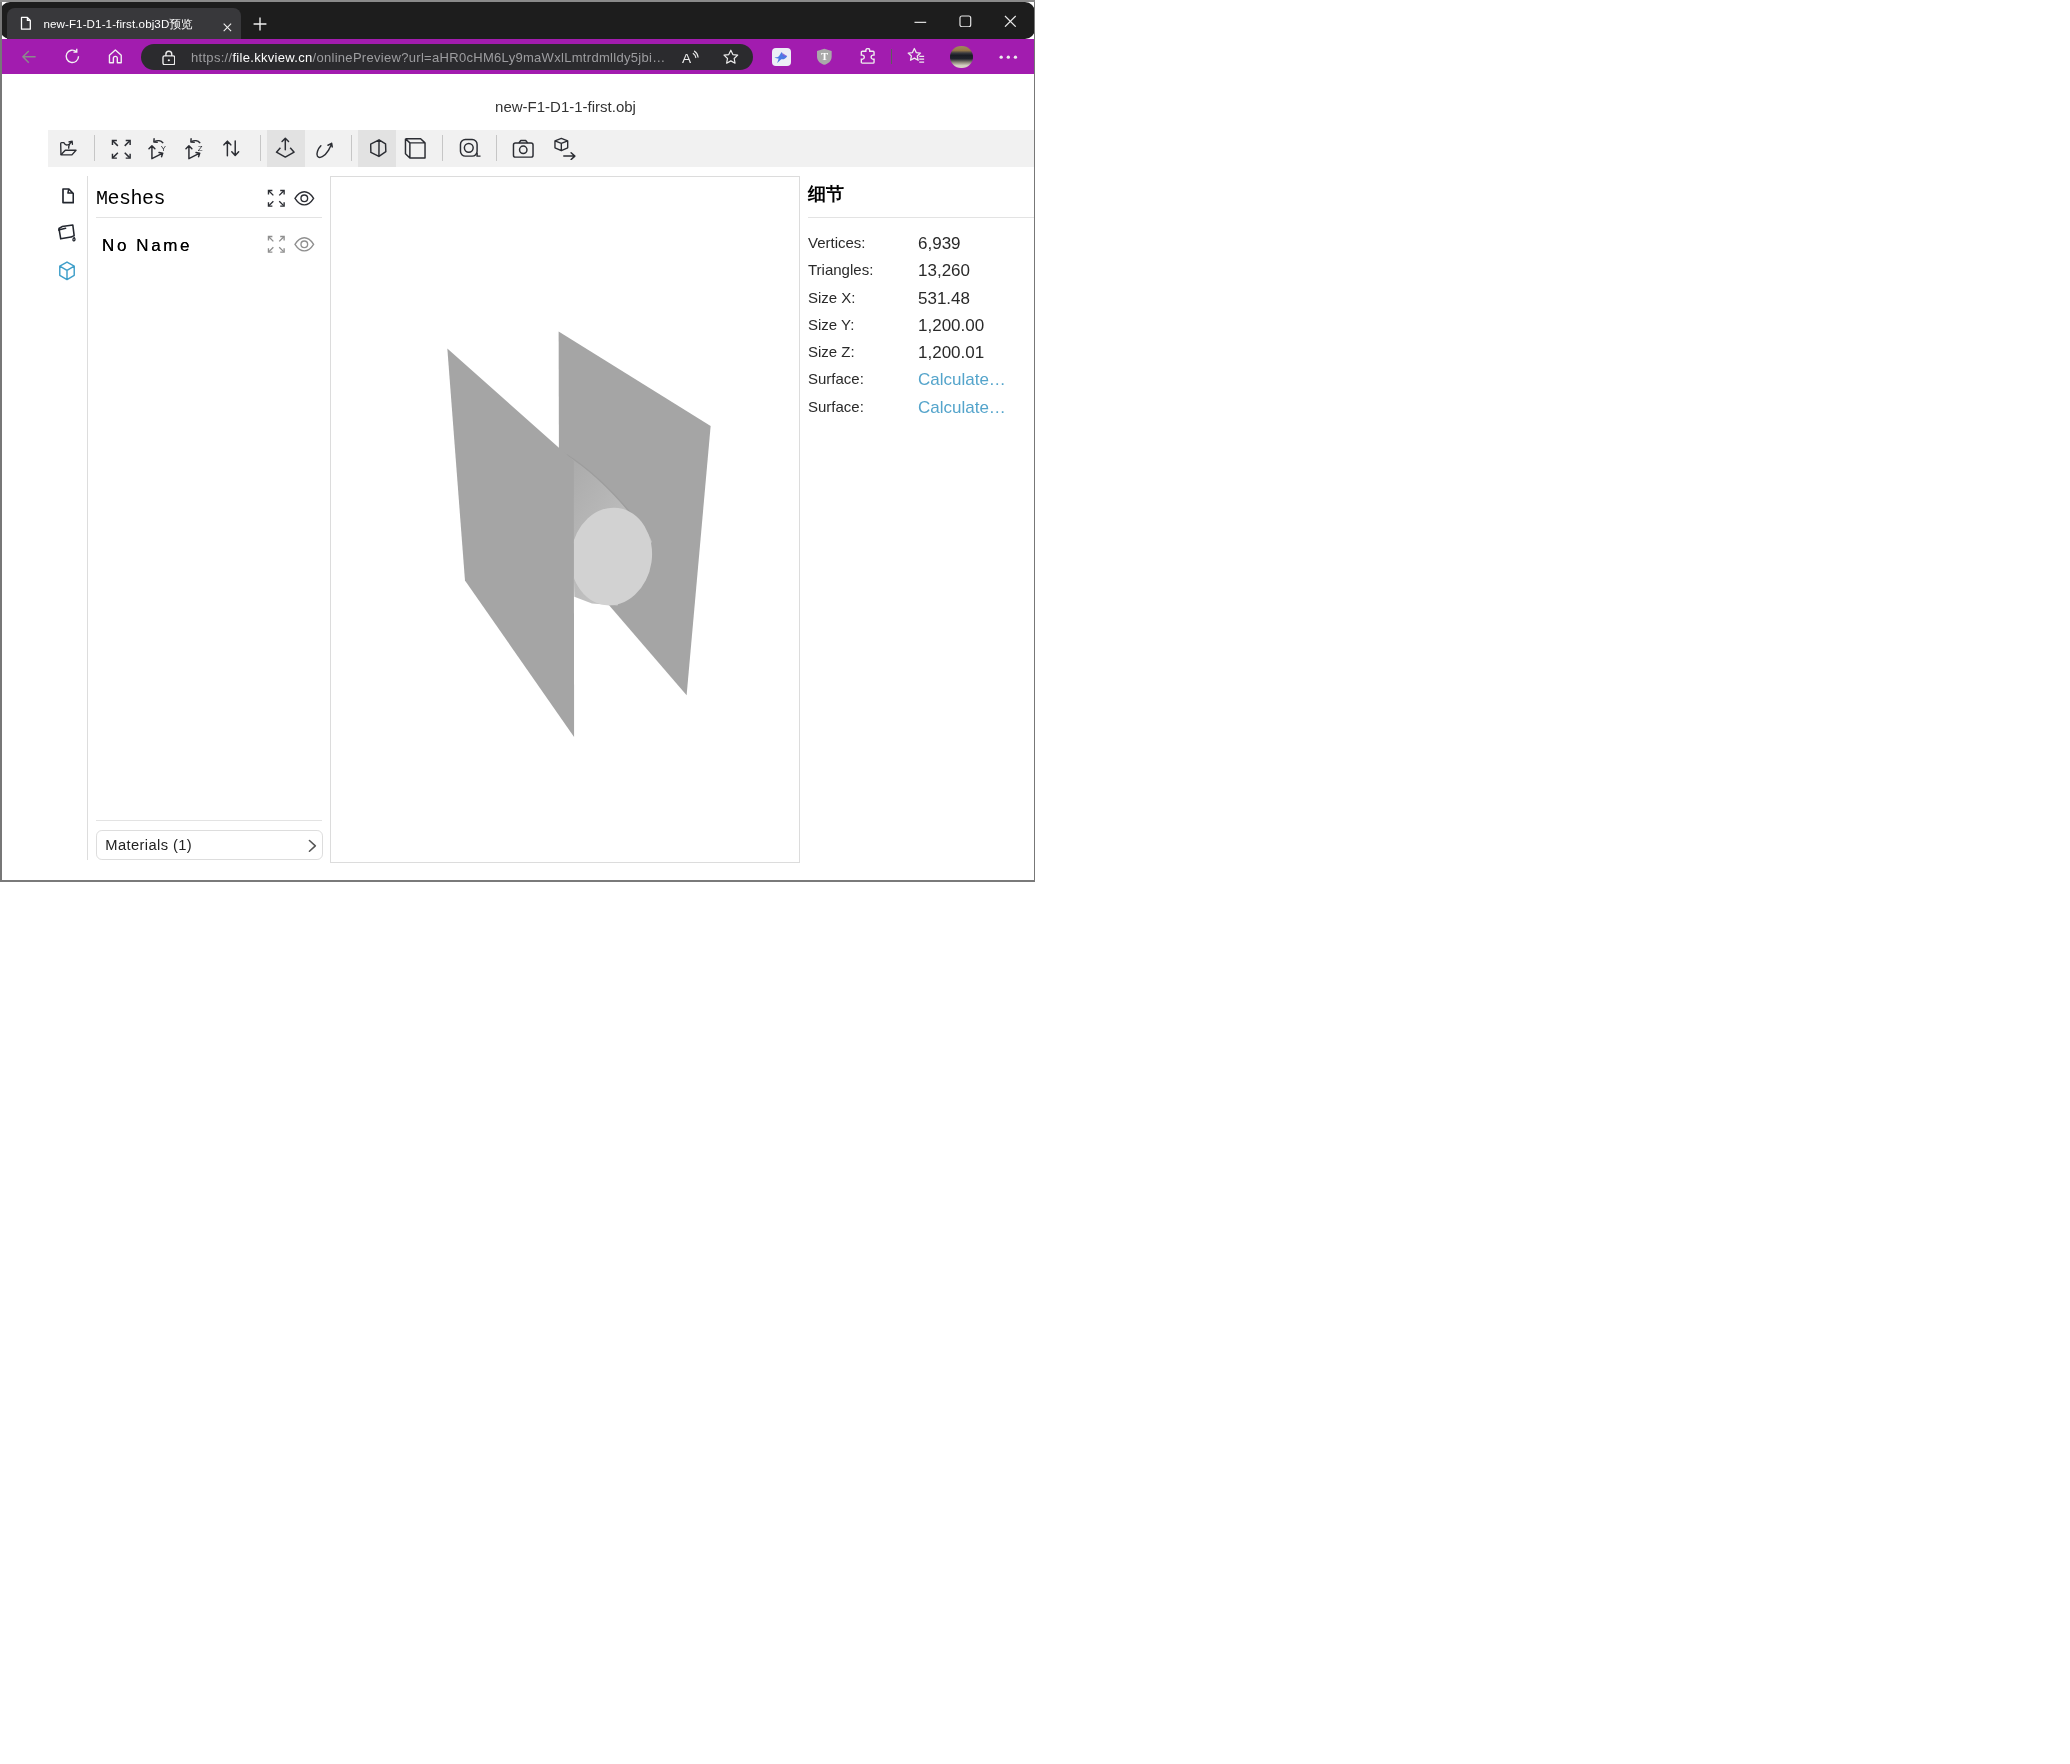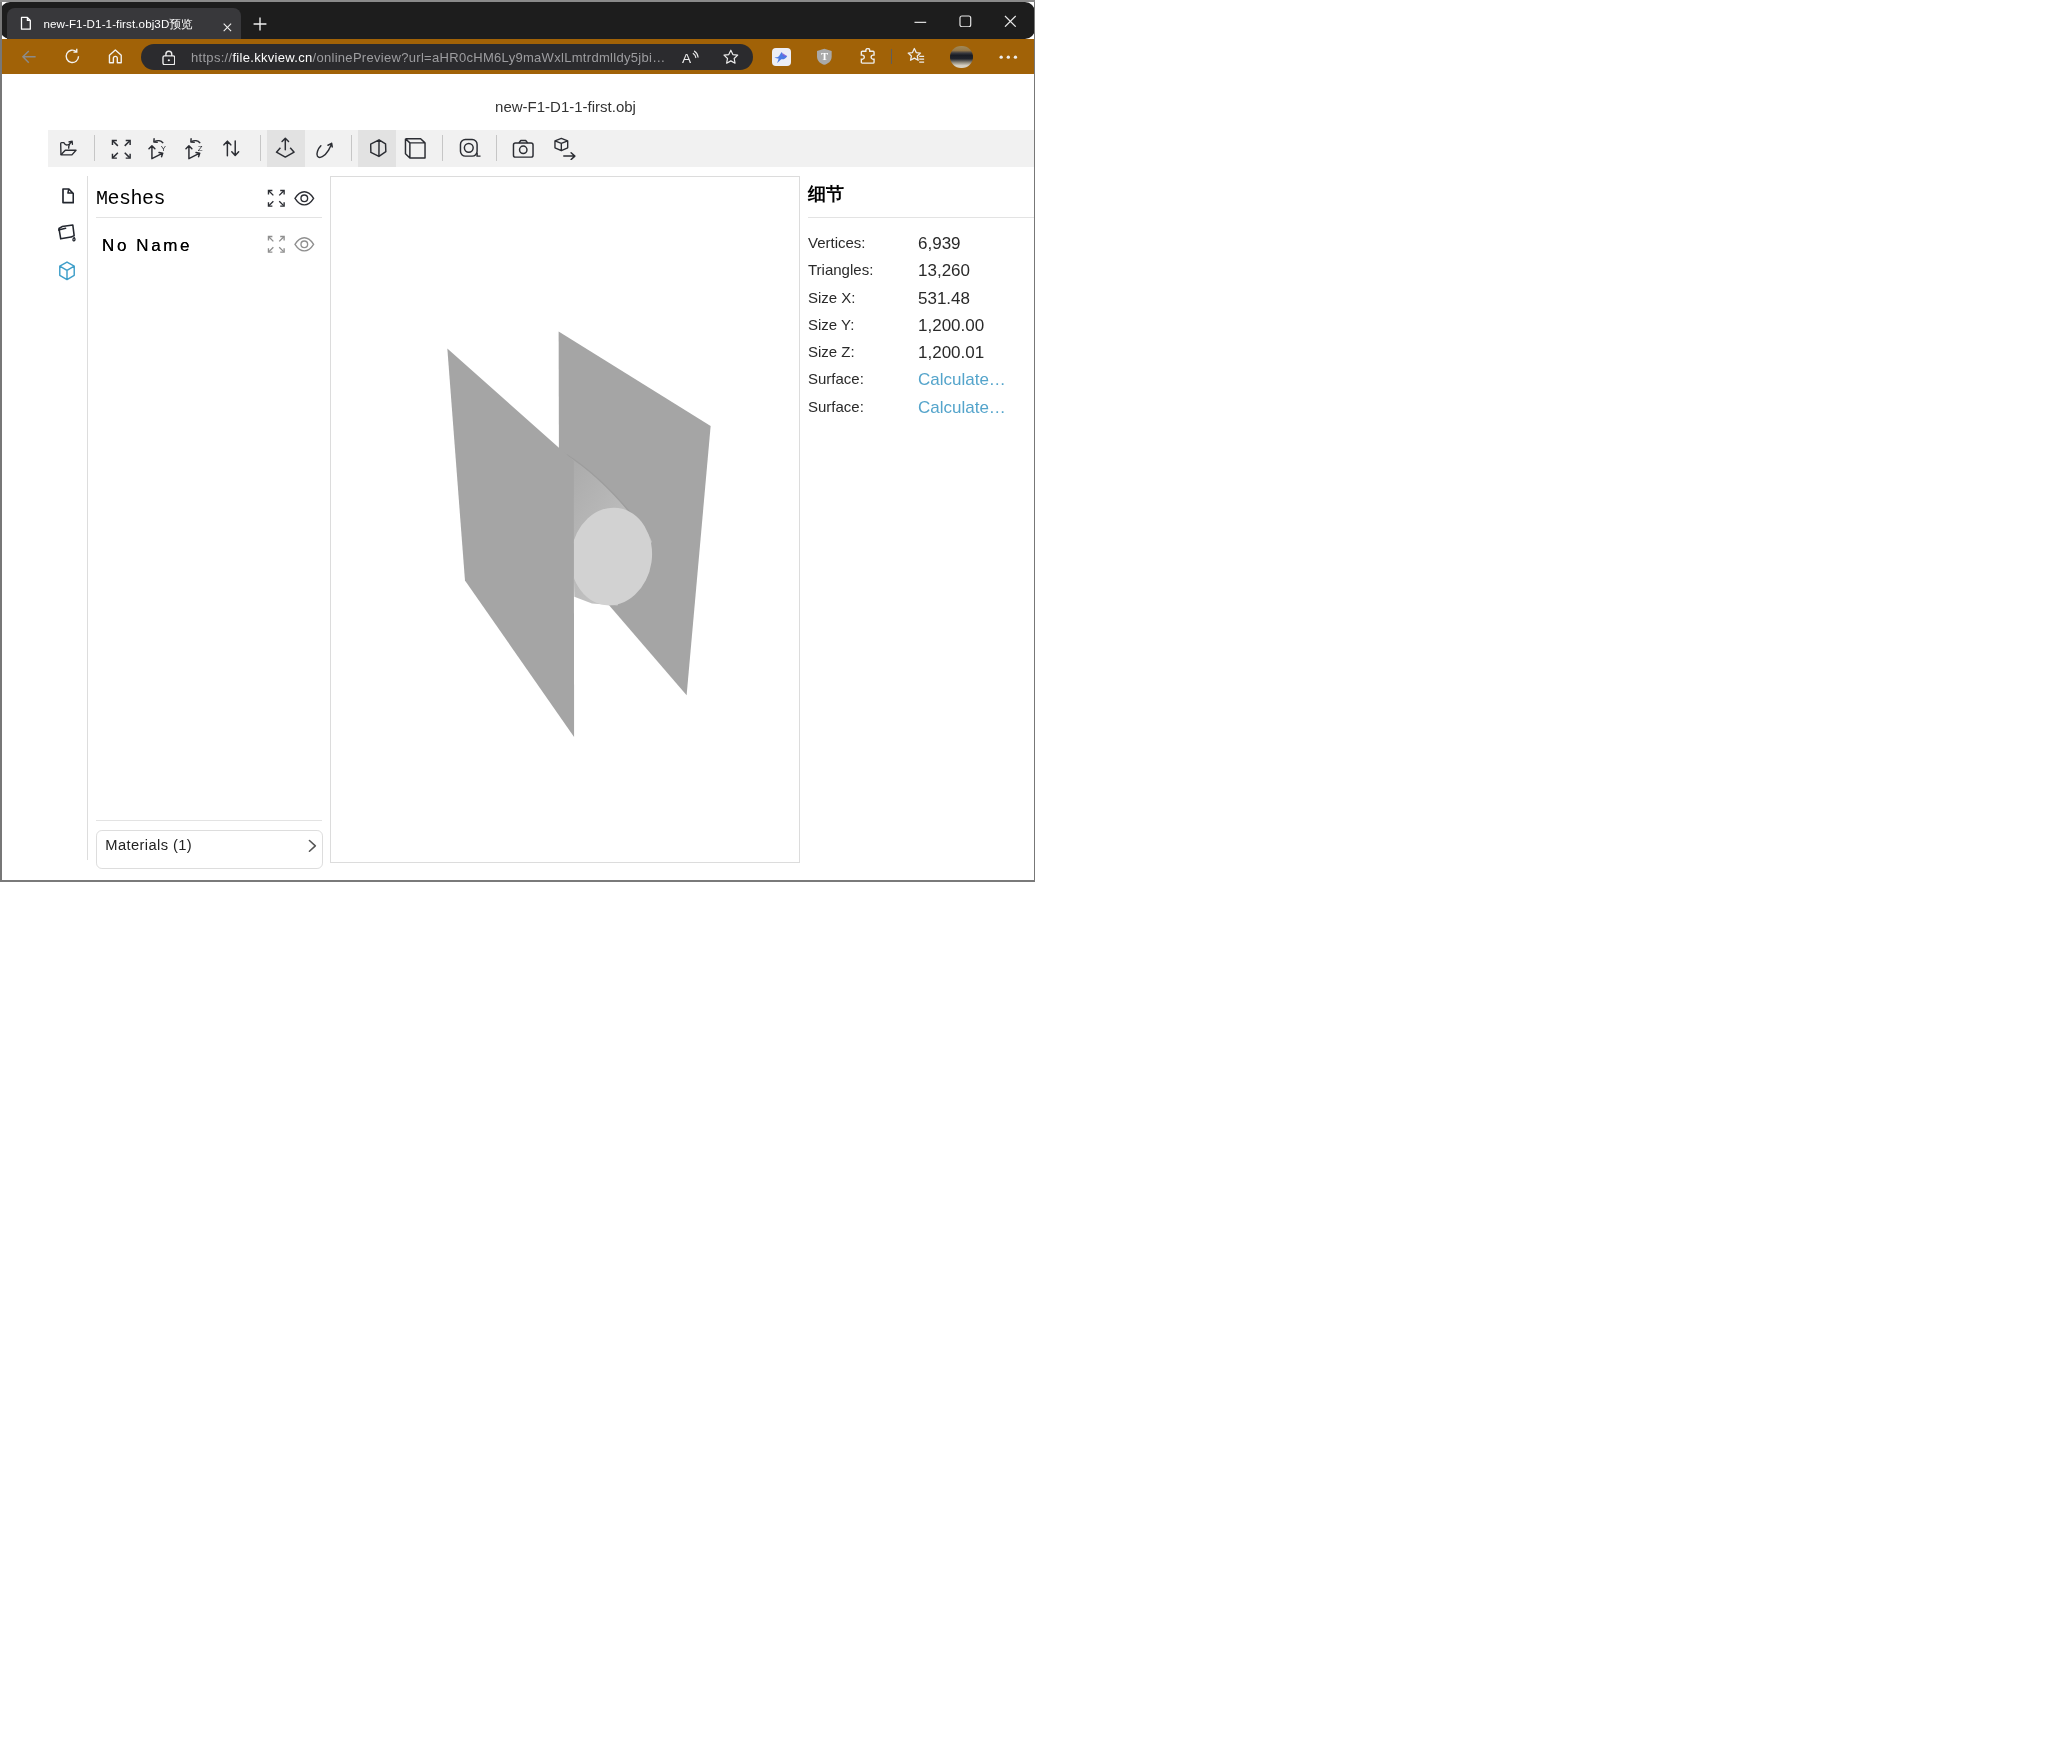--- a/index.html
+++ b/index.html
@@ -10,37 +10,37 @@
   
   #frame-top { left:0; top:0; width:1035px; height:2px; background:#8a8a8a; }
   #frame-left { left:0; top:2px; width:1.5px; height:878px; background:#777; }
   #frame-right { right:0; top:2px; width:1.5px; height:878px; background:#777; }
   #frame-bottom { left:0; bottom:0; width:1035px; height:2px; background:#7a7a7a; }
   
   #tabstrip { left:0; top:2px; width:1035px; height:37px; background:#1d1d1d;border-radius:10px; }
   #tab { left:7.4px; top:5.9px; width:234px; height:31px; background:#38383b; border-radius:7.8px 7.8px 0 0; }
   #tab-title { left:36px; top:8.8px; color:#fff; font-size:11.6px; letter-spacing:0.1px; }
   
-  #navrow { left:0; top:39px; width:1035px; height:35px; background:#a16207; }
+  #navrow { left:0; top:39px; width:1035px; height:35px; background:#a21caf; }
   #pill { left:141px; top:5.4px; width:612px; height:26px; background:#2b2b2e; border-radius:13px; }
   #urltext { left:50px; top:5.9px; font-size:13px; color:#9d9da0; white-space:nowrap; letter-spacing:0.3px; }
   #urltext b { color:#fdfdfd; font-weight:normal; }
   
   #page { left:0; top:74px; width:1035px; height:807px; background:#fff;margin-left:48px; }
   #ptitle { left:0; top:23.5px; width:100%; text-align:center; font-size:15px; color:#333; }
   #ptoolbar { left:0; top:56px; width:1035px; height:37px; background:#f1f1f1; }
   .tsel { top:0; height:37px; background:#e2e2e2; }
   .tsep { top:5.4px; width:1px; height:26px; background:#c6c6c6; }
   
   #sidesep { left:39px; top:102px; width:1px; height:684px; background:#ddd; }
   #meshes { left:48px; top:113px; font-size:20px; font-weight:normal; letter-spacing:-0.5px; color:#000;font-family:Liberation Mono, monospace; }
   #lp-div1 { left:48px; top:143px; width:226px; height:1px; background:#e3e3e3; }
   #noname { left:54px; top:162px; font-size:17px; letter-spacing:2.6px; color:#000; }
   #lp-div2 { left:48px; top:746px; width:226px; height:1px; background:#e3e3e3; }
-  #matbox { left:48px; top:756px; width:227px; height:39px; border:1px solid #ddd; border-radius:5.9px; }
+  #matbox { left:48px; top:756px; width:227px; height:30px; border:1px solid #ddd; border-radius:5.9px; }
   #matbox span { position:absolute; left:8.3px; top:6.4px; font-size:14.7px; letter-spacing:0.4px; color:#222; }
   
   #vp { left:282px; top:102px; width:470px; height:687px; border:1px solid #dcdcdc; background:#fff; }
   
   #dtitle { left:760px; top:108px; font-size:18px; font-weight:700; color:#000; }
   #rp-div { left:760px; top:143px; width:227px; height:1px; background:#e3e3e3; }
   .dl { position:absolute; left:760px; font-size:15px; color:#2a2a2a; }
   .dv { position:absolute; left:870px; font-size:17px; color:#2a2a2a; }
   .dv.link { color:#54a4cb; }
   #railsep { left:995px; top:102px; width:1px; height:685px; background:#e0e0e0; }

